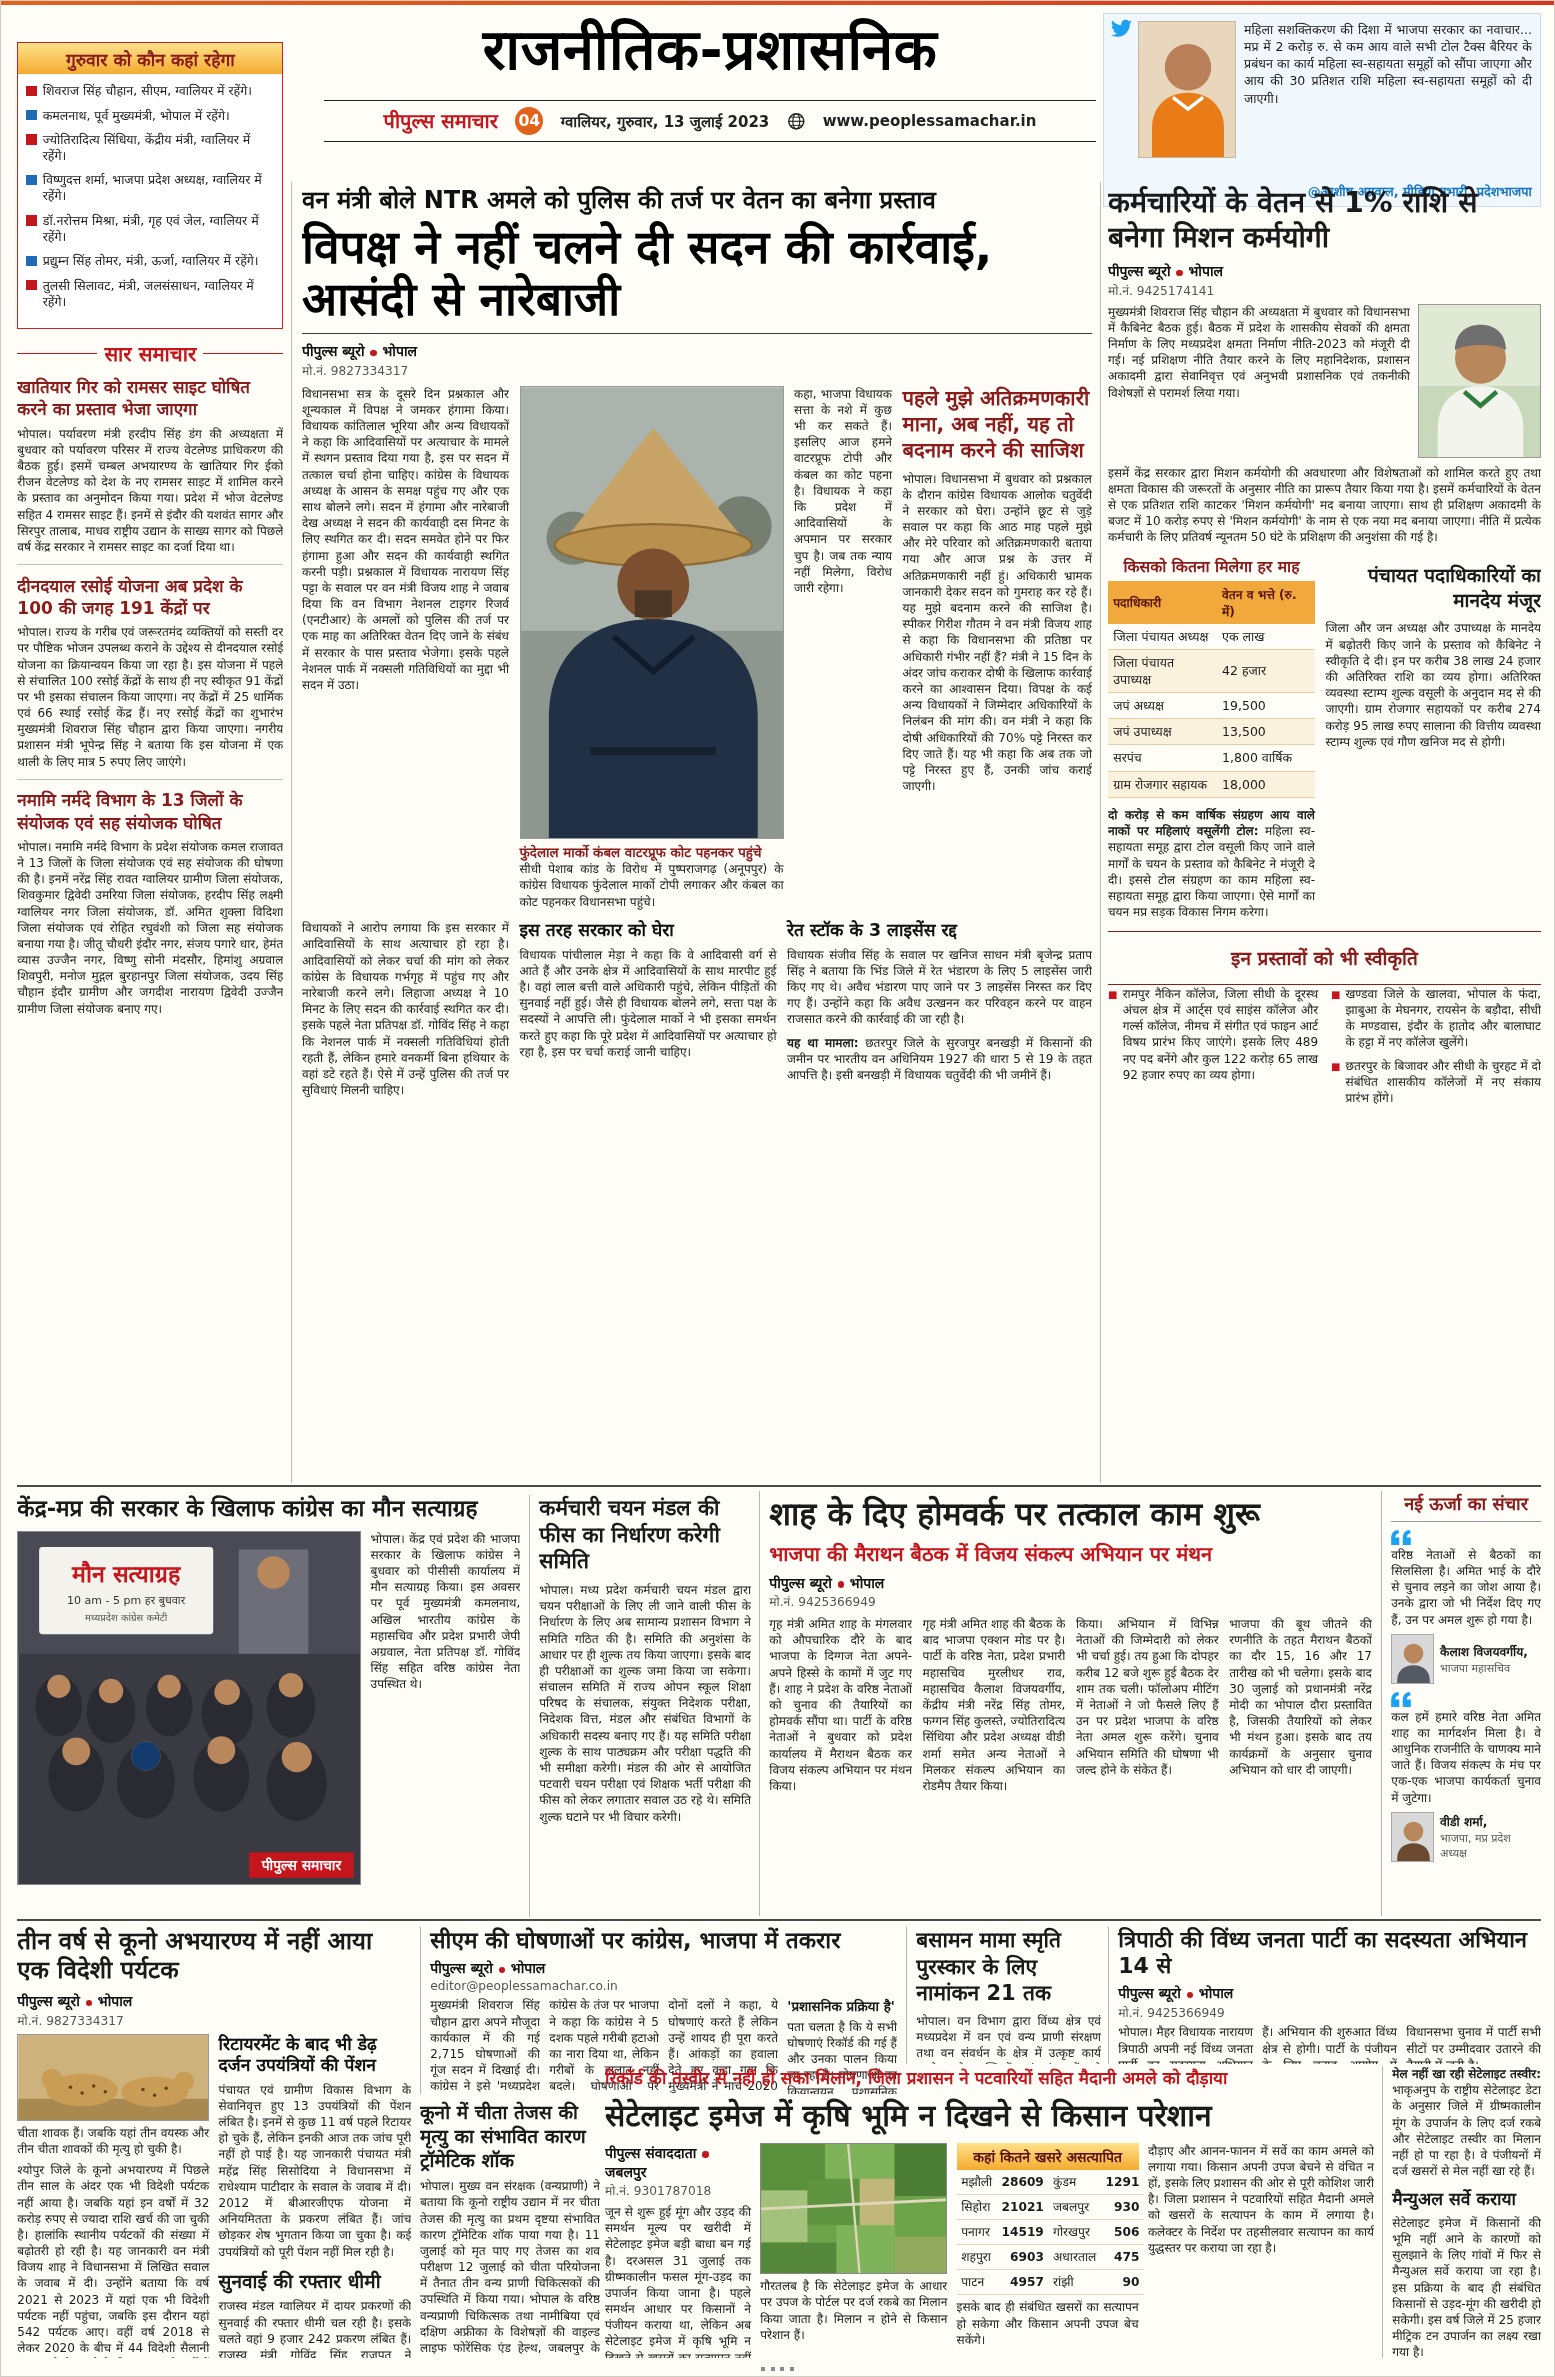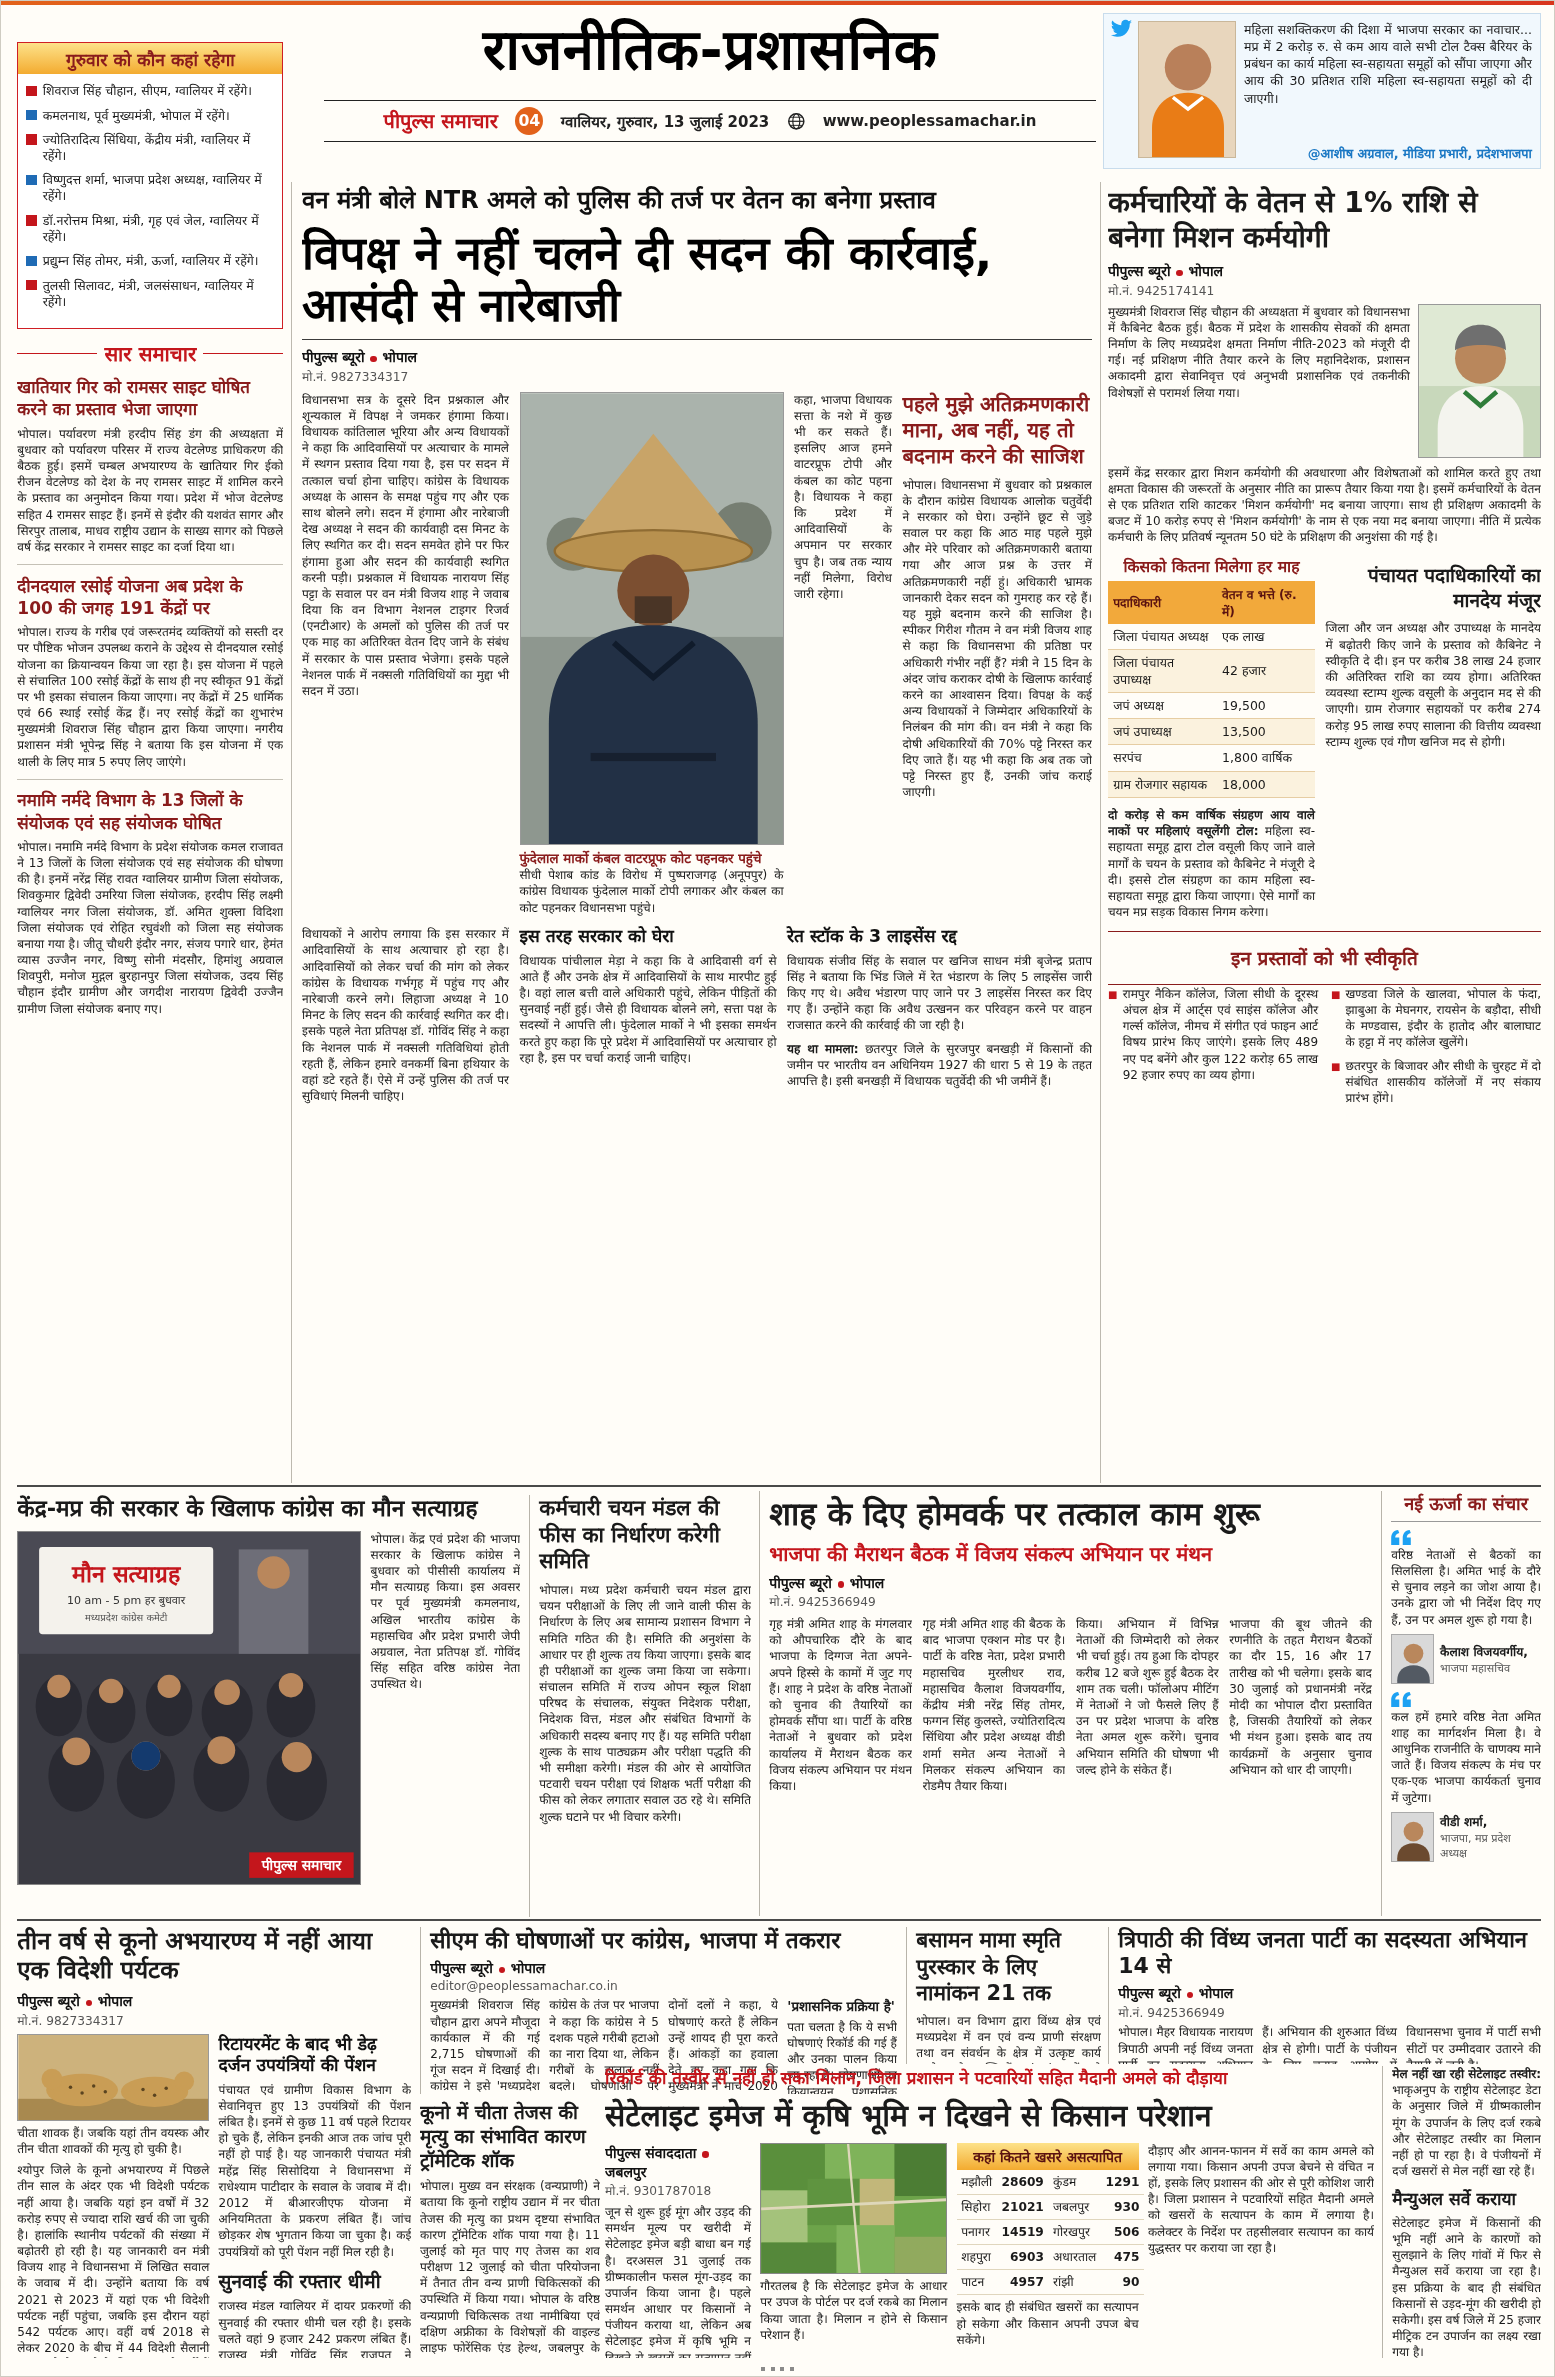--- a/index.html
+++ b/index.html
@@ -17,21 +17,21 @@
 .schedule-list li{display:flex;gap:5.8px;align-items:flex-start;font-size:12.5px;line-height:1.28;margin-bottom:8.4px}
 .sch-ic{flex:0 0 10.5px;height:10.5px;margin-top:2.3px;background:#c4161c}
 .schedule-list li:nth-child(even) .sch-ic{background:#1f6bb5}
 .masthead-wrap{left:323px;top:8.1px;width:772px;text-align:center}
 .masthead{font-size:56px;font-weight:700;letter-spacing:0.6px;color:#000}
 .dateline{margin-top:15px;border-top:1.7px solid #222;border-bottom:1.7px solid #222;padding:5.8px 0;display:flex;align-items:center;justify-content:center;gap:17.4px}
 .paper-name{color:#c4161c;font-weight:700;font-size:20px}
 .page-badge{width:28px;height:28px;border-radius:50%;background:#e2621b;color:#fff;font-weight:700;font-size:15.7px;display:flex;align-items:center;justify-content:center}
 .date-text{font-size:15px;font-weight:700;color:#222}
 .site{font-size:15px;font-weight:700;color:#222}
-.tweet-box{left:1102px;top:11.6px;width:438px;height:156px;background:#f1f8fd;border:0.6px solid #c8dcec;padding:7px 8.1px 5.8px 34px;display:flex;gap:8.1px}
+.tweet-box{left:1102px;top:11.6px;width:438px;height:194px;background:#f1f8fd;border:0.6px solid #c8dcec;padding:7px 8.1px 5.8px 34px;display:flex;gap:8.1px}
 .tweet-bird{position:absolute;left:5.8px;top:5.8px}
 .tweet-photo{flex:0 0 98px;height:137px;background:linear-gradient(#f3e6d2,#dbb98c);border:0.6px solid #c9b79a;position:relative;overflow:hidden}
 .tweet-body{flex:1;display:flex;flex-direction:column}
 .tweet-text{font-size:12.5px;line-height:1.38;text-align:justify}
 .tweet-att{margin-top:auto;color:#1b78c4;font-weight:700;font-size:12.8px;text-align:right}
 
 .saar{left:16.3px;top:338px;width:266px;height:1143px;overflow:hidden}
 .saar-title{display:flex;align-items:center;gap:7px;color:#c4161c;font-weight:700;font-size:20.3px;margin-bottom:9.3px}
 .saar-title::before,.saar-title::after{content:"";flex:1;border-top:1.7px solid #c4161c}
 .saar-art{border-bottom:0.6px solid #c5c1b6;padding-bottom:9.3px;margin-bottom:9.3px}
@@ -40,21 +40,21 @@
 .byl{margin:5.8px 0 3.5px 0}
 .byl-org{font-weight:700;font-size:14px;color:#111}
 .byl-dot{display:inline-block;width:6.4px;height:6.4px;border-radius:50%;background:#c4161c;margin:0 5.8px 1.2px 5.8px;vertical-align:middle}
 .byl-city{font-weight:700;font-size:14px;color:#111}
 .byl-sub{font-size:12.2px;color:#555;margin-top:1.7px}
 
 .vline{width:1.2px;background:#bdb9af}
 
 .lead{left:301px;top:181px;width:790px;height:1301px;overflow:hidden}
 .kicker{font-size:24px;font-weight:700;color:#101010}
-.h-lead{font-size:46px;font-weight:700;line-height:1.13;margin-top:13px;color:#000}
+.h-lead{font-size:46px;font-weight:700;line-height:1.13;margin-top:7px;color:#000}
 .lead-row{display:flex;gap:10.5px;margin-top:7px}
 .lc1{width:207px}.lphoto{width:264px}.lc3{width:98px}.lsub{flex:1}
 .photo-main{width:264px;height:453px;border:0.6px solid #999;overflow:hidden}
 .photo-cap{font-weight:700;color:#8a1c1c;font-size:13.4px;margin-top:5.2px;line-height:1.3}
 .sub-head{font-size:20.3px;font-weight:700;color:#8a1c1c;line-height:1.28}
 .mini-head{font-size:17.4px;font-weight:700;color:#111;margin-bottom:4.6px;line-height:1.25}
 .lc4{width:207px}.lc5{width:257px}.lc6{flex:1}
 
 .karm{left:1107px;top:185px;width:433px;height:1297px;overflow:hidden}
 .h-karm{font-size:28.5px;font-weight:700;line-height:1.22}

